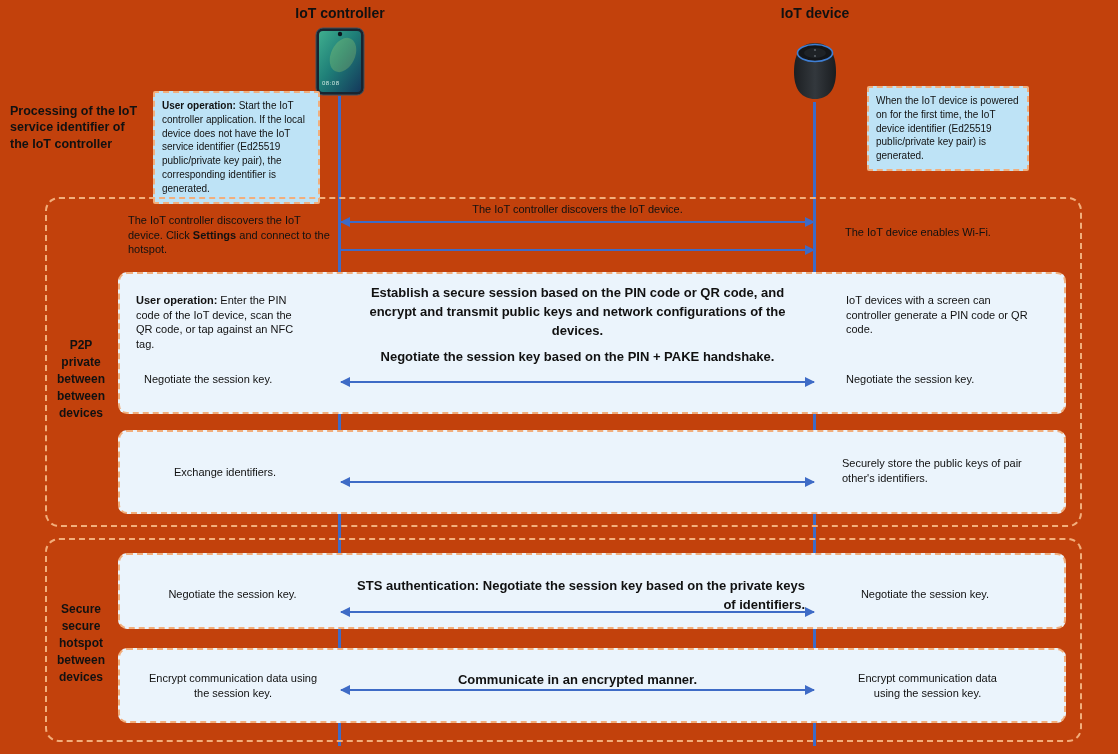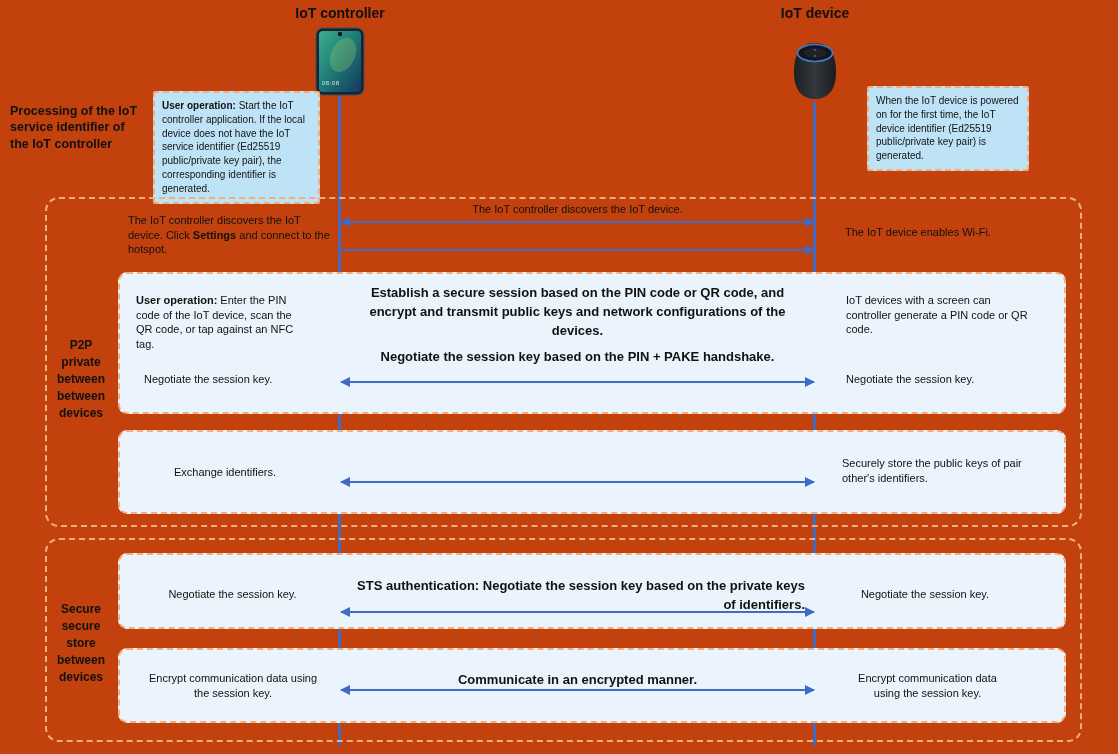--- a/index.html
+++ b/index.html
@@ -118,21 +118,21 @@
   <div class="abs rowbox" style="left:118px;top:430px;width:948px;height:84px;"></div>
 
   <div class="abs txt center" style="left:150px;top:465px;width:150px;">Exchange identifiers.</div>
   <div class="arrow head-left head-right" style="left:341px;top:481px;width:473px;"></div>
   <div class="abs txt" style="left:842px;top:456px;width:200px;">Securely store the public keys of pair other's identifiers.</div>
 
   <div class="abs group" style="left:45px;top:538px;width:1037px;height:204px;"></div>
   <div class="abs group-label" style="left:46px;top:601px;width:70px;">
     <span style="display:block">Secure</span>
     <span style="display:block">secure</span>
-    <span style="display:block">store</span>
+    <span style="display:block">hotspot</span>
     <span style="display:block">between</span>
     <span style="display:block">devices</span>
   </div>
 
   <div class="abs rowbox" style="left:118px;top:553px;width:948px;height:76px;"></div>
   <div class="abs txt center" style="left:150px;top:587px;width:165px;">Negotiate the session key.</div>
   <div class="abs msg-label-bold" style="left:350px;top:576px;width:455px;text-align:right;">STS authentication: Negotiate the session key based on the private keys of identifiers.</div>
   <div class="arrow head-left head-right" style="left:341px;top:611px;width:473px;"></div>
   <div class="abs txt center" style="left:845px;top:587px;width:160px;">Negotiate the session key.</div>
 

